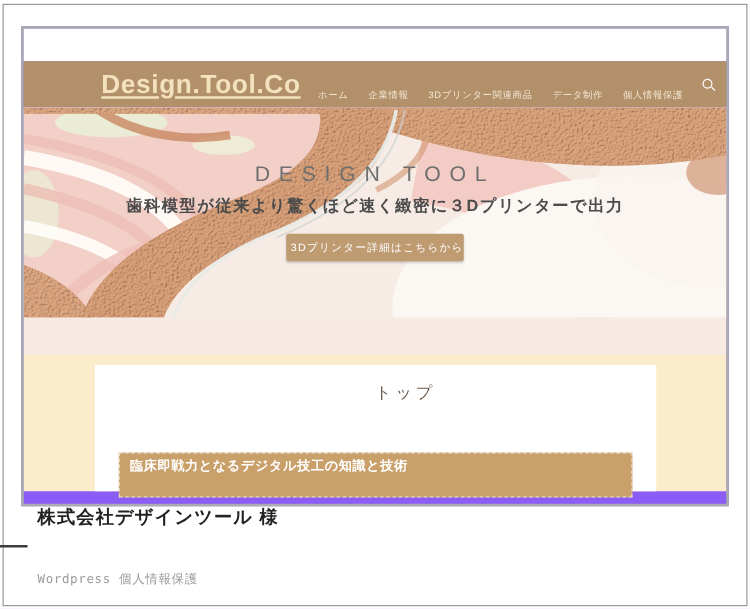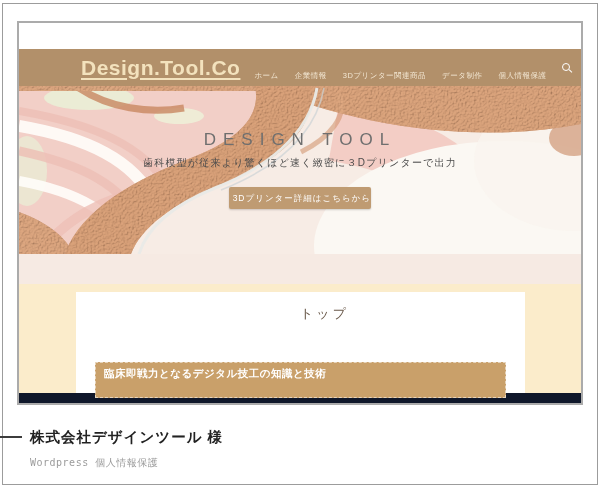--- a/index.html
+++ b/index.html
@@ -3,48 +3,48 @@
 <meta charset="utf-8">
 <style>
   * { margin:0; padding:0; box-sizing:border-box; }
   html,body { width:600px; height:487px; background:#ffffff; font-family:"Liberation Sans", sans-serif; overflow:hidden; }
   body { position:relative; }
 
   
   .outer-frame { position:absolute; left:2px; top:3px; right:2px; bottom:2px; border:1px solid #9c9c9c; background:#fff; }
 
   
-  .shot { position:absolute; left:17px; top:21px; width:566px; height:384px; border:2px solid #ababab; background:#0f172a; }
+  .shot { position:absolute; left:17px; top:21px; width:566px; height:384px; border:2px solid #ababab; background:#8b5cf6; }
   .shot-topbar { height:26px; background:#ffffff; }
 
   
   .site-header { height:37px; background:#b2906a; display:flex; align-items:center; padding-left:62px; }
   .logo { font-size:21px; font-weight:bold; color:#f3e2bd; letter-spacing:.5px; text-decoration:underline; text-underline-offset:3px; text-decoration-thickness:2px; cursor:pointer; }
   .site-nav { display:flex; align-items:center; gap:16px; margin-left:14px; }
   .site-nav span { font-size:7.5px; color:#f2e6d2; letter-spacing:.5px; white-space:nowrap; cursor:pointer;margin-top:16px; }
   .search { width:10px; height:10px; position:relative; margin-left:16px; cursor:pointer; }
   .search::before { content:""; position:absolute; left:0; top:0; width:6px; height:6px; border:1.3px solid #fff; border-radius:50%; }
   .search::after { content:""; position:absolute; left:6.5px; top:6.5px; width:3.5px; height:1.3px; background:#fff; transform:rotate(45deg); transform-origin:left center; }
 
   
   .hero { position:relative; height:198px; overflow:hidden; background:#f6eae3; }
   .hero svg { position:absolute; inset:0; }
   .hero-title { position:absolute; top:44px; width:100%; text-align:center; font-size:17px; color:#6f6f6f; letter-spacing:7px; font-weight:500; }
-  .hero-sub { position:absolute; top:70px; width:100%; text-align:center; font-size:10px; color:#4b4b4b; letter-spacing:1.2px; }
+  .hero-sub { position:absolute; top:70px; width:100%; text-align:center; font-size:13px; color:#4b4b4b; letter-spacing:1.2px;font-weight:bold; }
   .hero-btn { position:absolute; top:101px; left:50%; transform:translateX(-50%); width:142px; height:22px; line-height:22px; text-align:right; background:#bf9b72; color:#ffffff; font-size:8.5px; letter-spacing:1px; border-radius:2px; box-shadow:0 1px 2px rgba(0,0,0,.18); cursor:pointer; }
 
   
   .section-cream { position:relative; height:109px; background:#fbeccb; }
   .card { position:absolute; left:57px; top:8px; width:449px; bottom:0; background:#ffffff; }
   .section-heading { margin-top:13px; text-align:center; font-size:13px; letter-spacing:3px; color:#6a594a;padding-left:48px; }
   .banner { position:absolute; left:19px; right:19px; top:70px; height:36px; background:#c9a06a; border:1px dashed rgba(255,255,255,.55); color:#fff; font-size:10.5px; font-weight:bold; line-height:20px; padding-left:8px; letter-spacing:.5px; cursor:pointer; white-space:nowrap; overflow:hidden; }
 
   
   .caption-dash { position:absolute; left:0; top:436px; width:22px; height:2px; background:#3c3c3c; }
-  .caption-title { position:absolute; left:30px; top:428px; font-size:14.5px; font-weight:bold; color:#222; letter-spacing:1px; }
+  .caption-title { position:absolute; left:30px; top:404px; font-size:14.5px; font-weight:bold; color:#222; letter-spacing:1px; }
   .caption-sub { position:absolute; left:30px; top:456px; font-size:10px; color:#9b9b9b; font-family:"DejaVu Sans Mono", monospace; letter-spacing:.5px; }
 </style>
 </head>
 <body>
 
 <div class="outer-frame"></div>
 
 <div class="shot">
   <div class="shot-topbar"></div>
 

